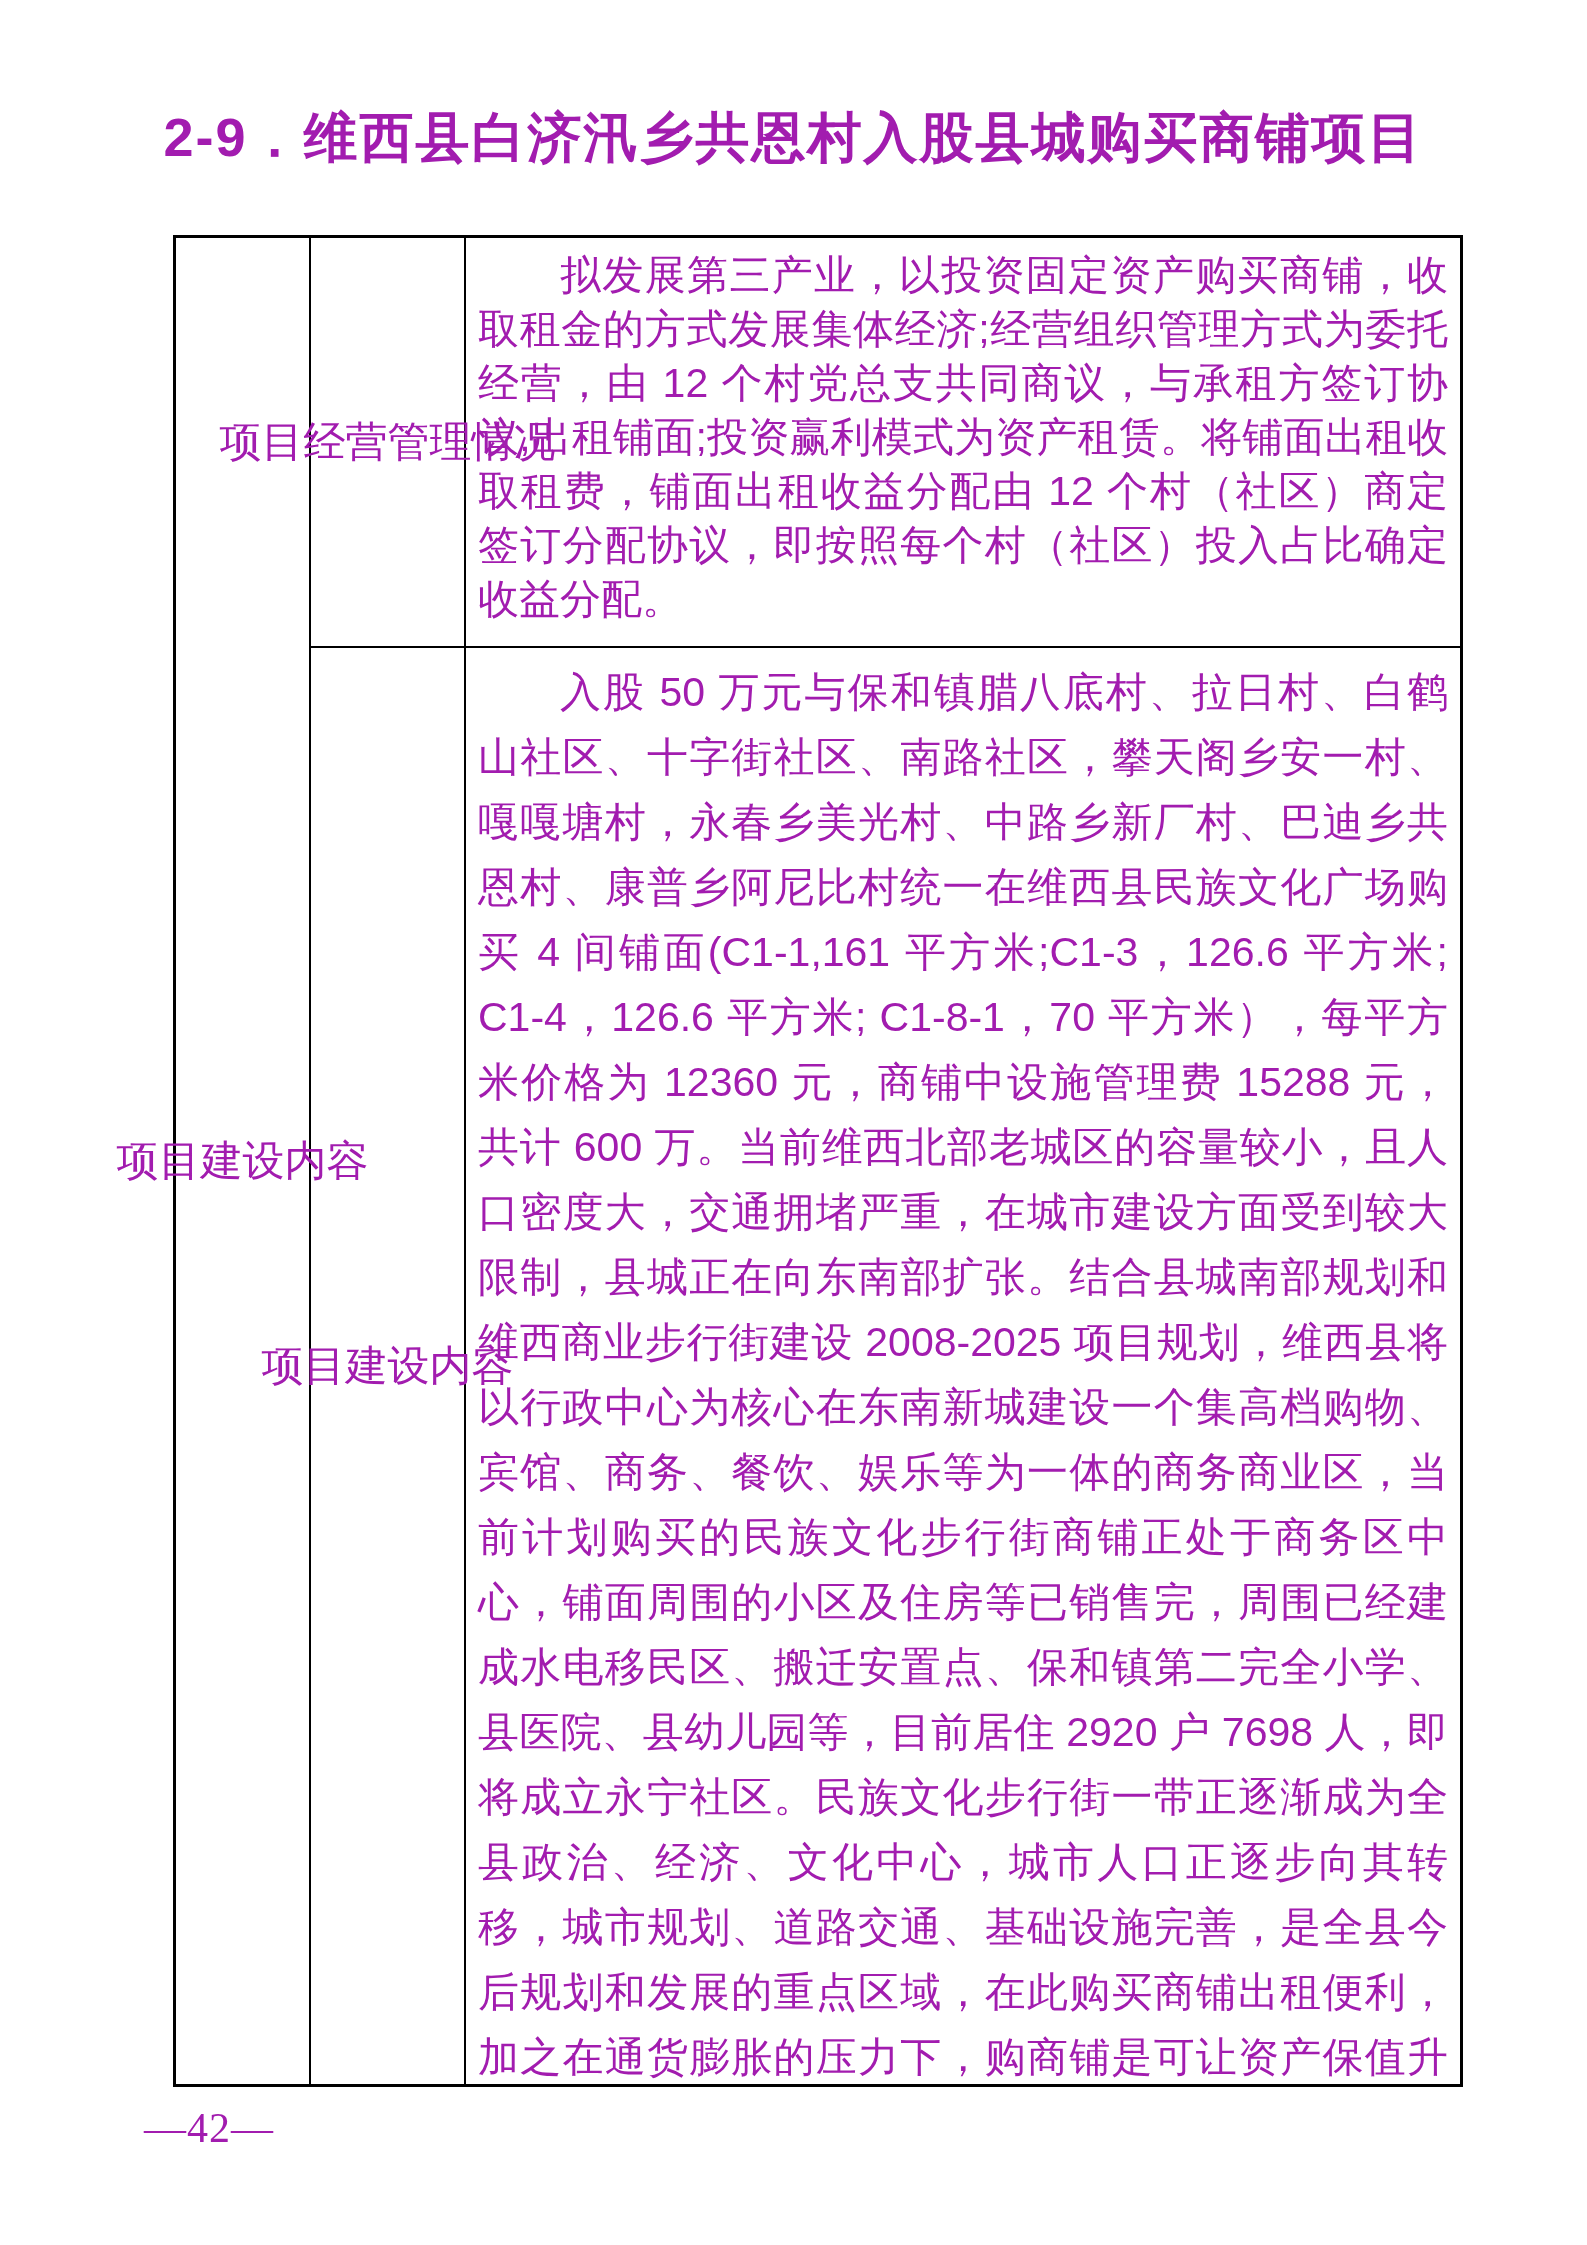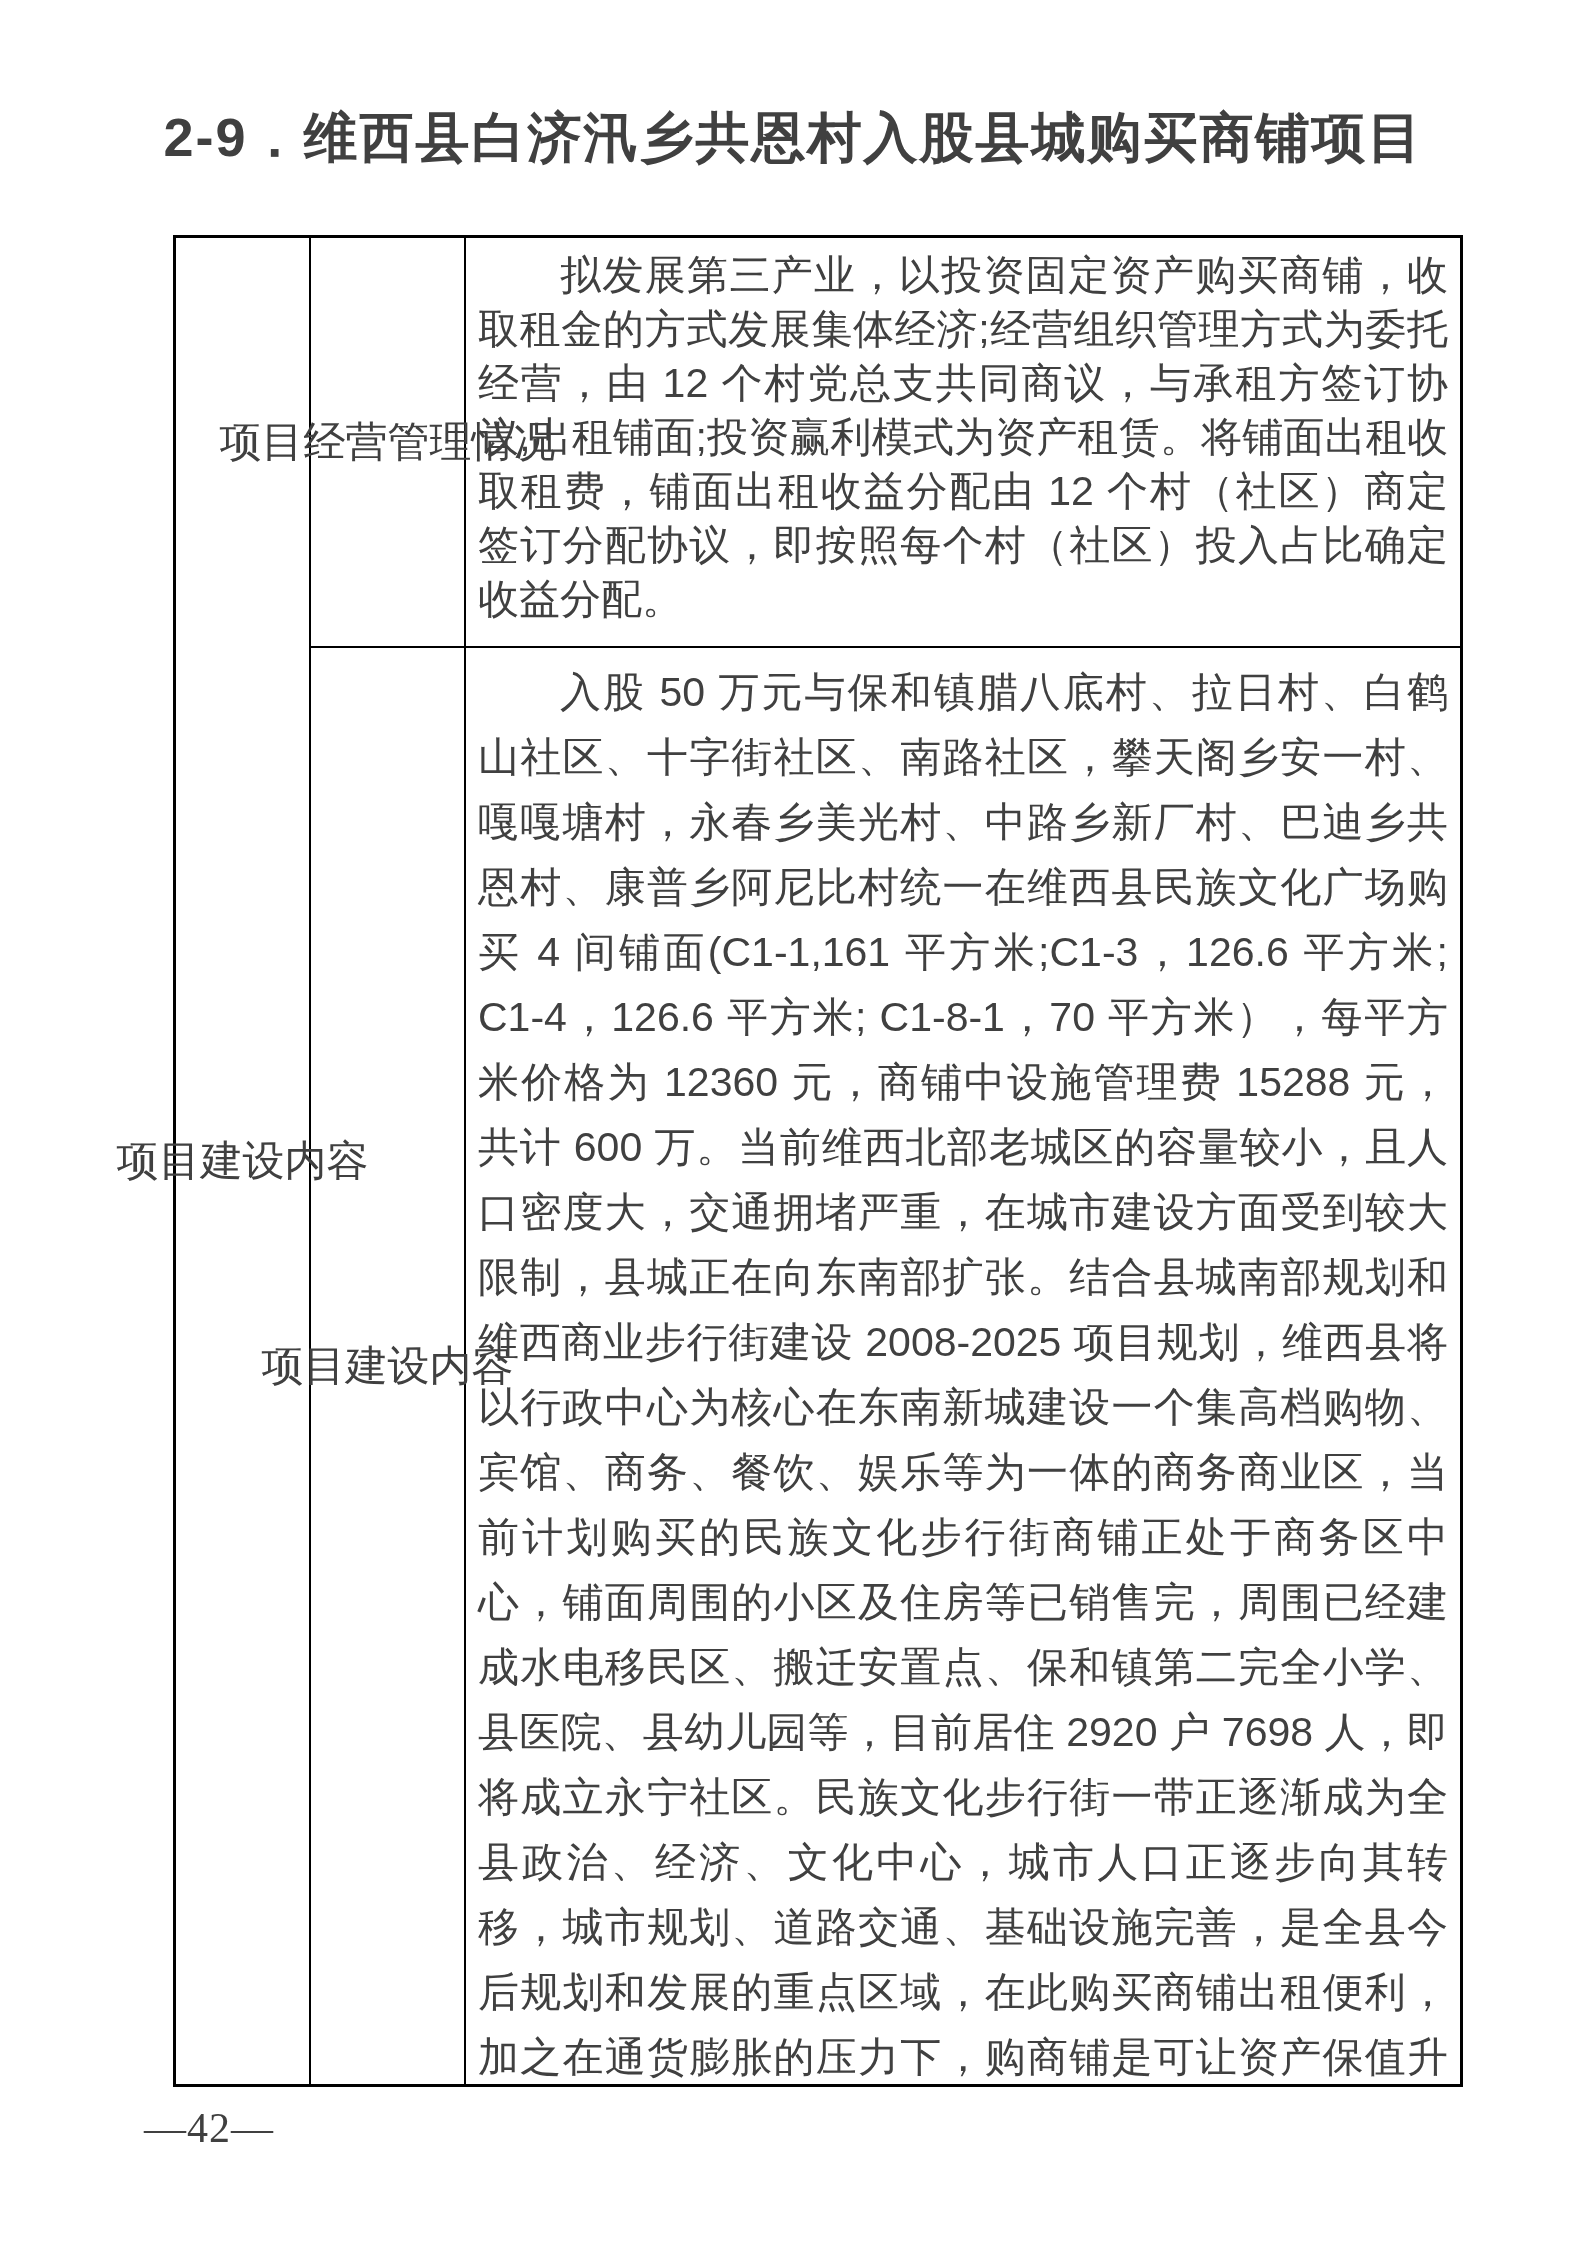--- a/index.html
+++ b/index.html
@@ -5,21 +5,21 @@
   html, body {
     margin: 0;
     padding: 0;
     background: #ffffff;
   }
   .page {
     position: relative;
     width: 1587px;
     height: 2245px;
     background: #ffffff;
-    color: #404040;
+    color: #a21caf;
     font-family: "Liberation Sans", sans-serif;
     overflow: hidden;
   }
   .doc-title {
     position: absolute;
     top: 102px;
     left: 0;
     width: 100%;
     text-align: center;
     font-size: 54px;

